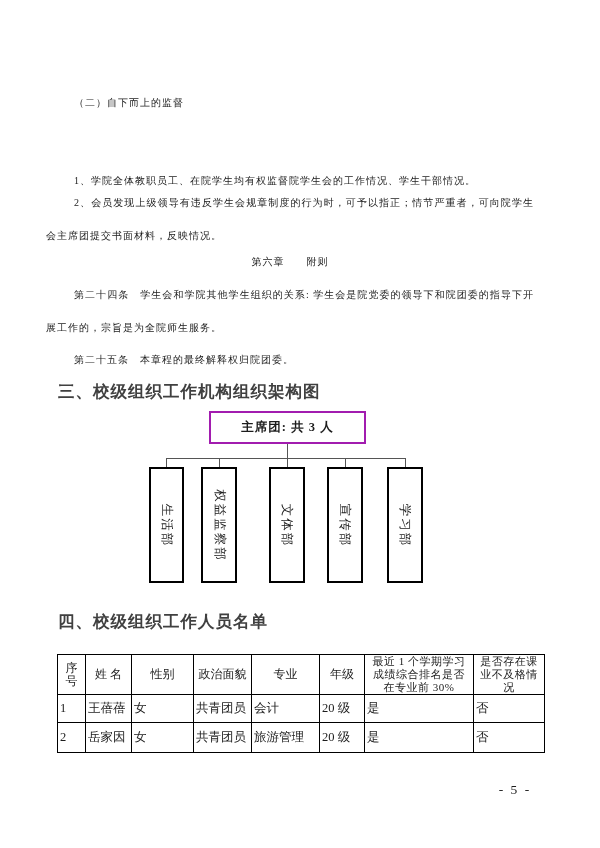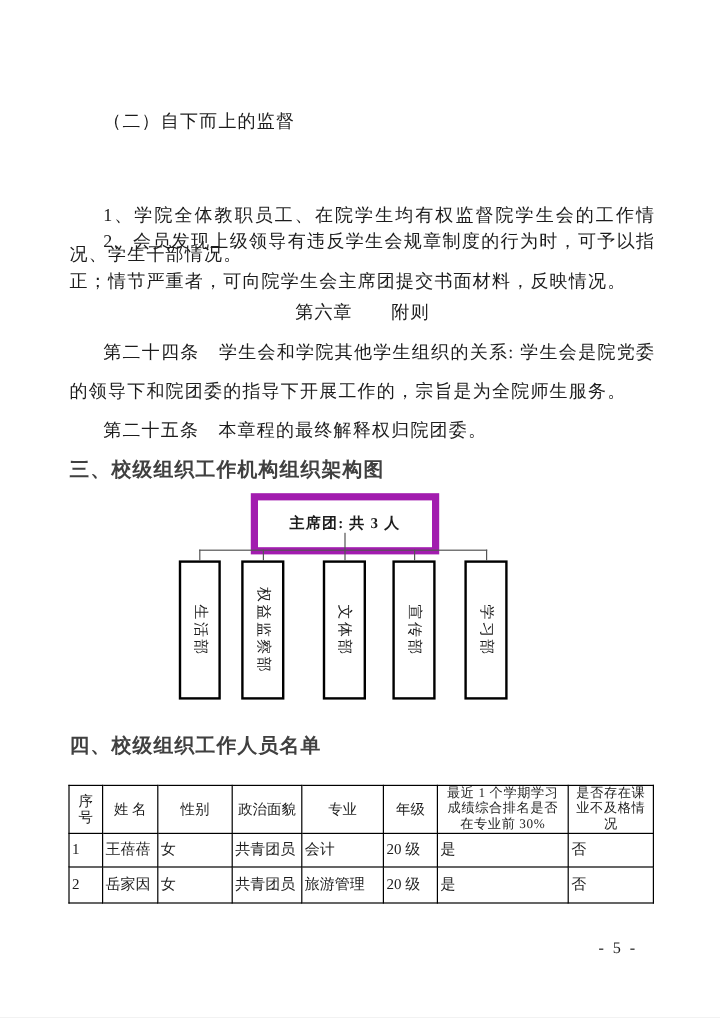--- a/index.html
+++ b/index.html
@@ -8,45 +8,45 @@
     position: relative;
     width: 600px;
     height: 848px;
     background: #ffffff;
     font-family: "Liberation Serif", "DejaVu Serif", serif;
     color: #1c1c1c;
     overflow: hidden;
   }
   .textblock {
     position: absolute;
-    left: 58px;
+    left: 46px;
     width: 488px;
-    font-size: 15px;
+    font-size: 10px;
     line-height: 33px;
     letter-spacing: 1px;
     text-align: justify;
     text-align-last: left;
   }
   .indent { text-indent: 28px; }
   .center { text-align: center; text-align-last: center; }
   .sec-heading {
     position: absolute;
     left: 58px;
     font-family: "Liberation Sans", "DejaVu Sans", sans-serif;
     font-weight: bold;
     font-size: 16.5px;
     letter-spacing: 1px;
     color: #404040;
   }
   
   .org { position: absolute; left: 0; top: 0; width: 600px; height: 848px; pointer-events: none; }
   .rootbox {
     position: absolute;
-    left: 209px; top: 411px; width: 157px; height: 51px;
-    border: 6px solid #a21caf;
+    left: 209px; top: 411px; width: 157px; height: 33px;
+    border: 2px solid #a21caf;
     display: flex; align-items: center; justify-content: center;
     font-size: 12.5px; font-weight: bold; letter-spacing: 1px;
   }
   .cline { position: absolute; background: #555; }
   .vbox {
     position: absolute;
     top: 467px; height: 116px;
     border: 2px solid #000;
     background: #fff;
     display: flex; align-items: center; justify-content: center;

